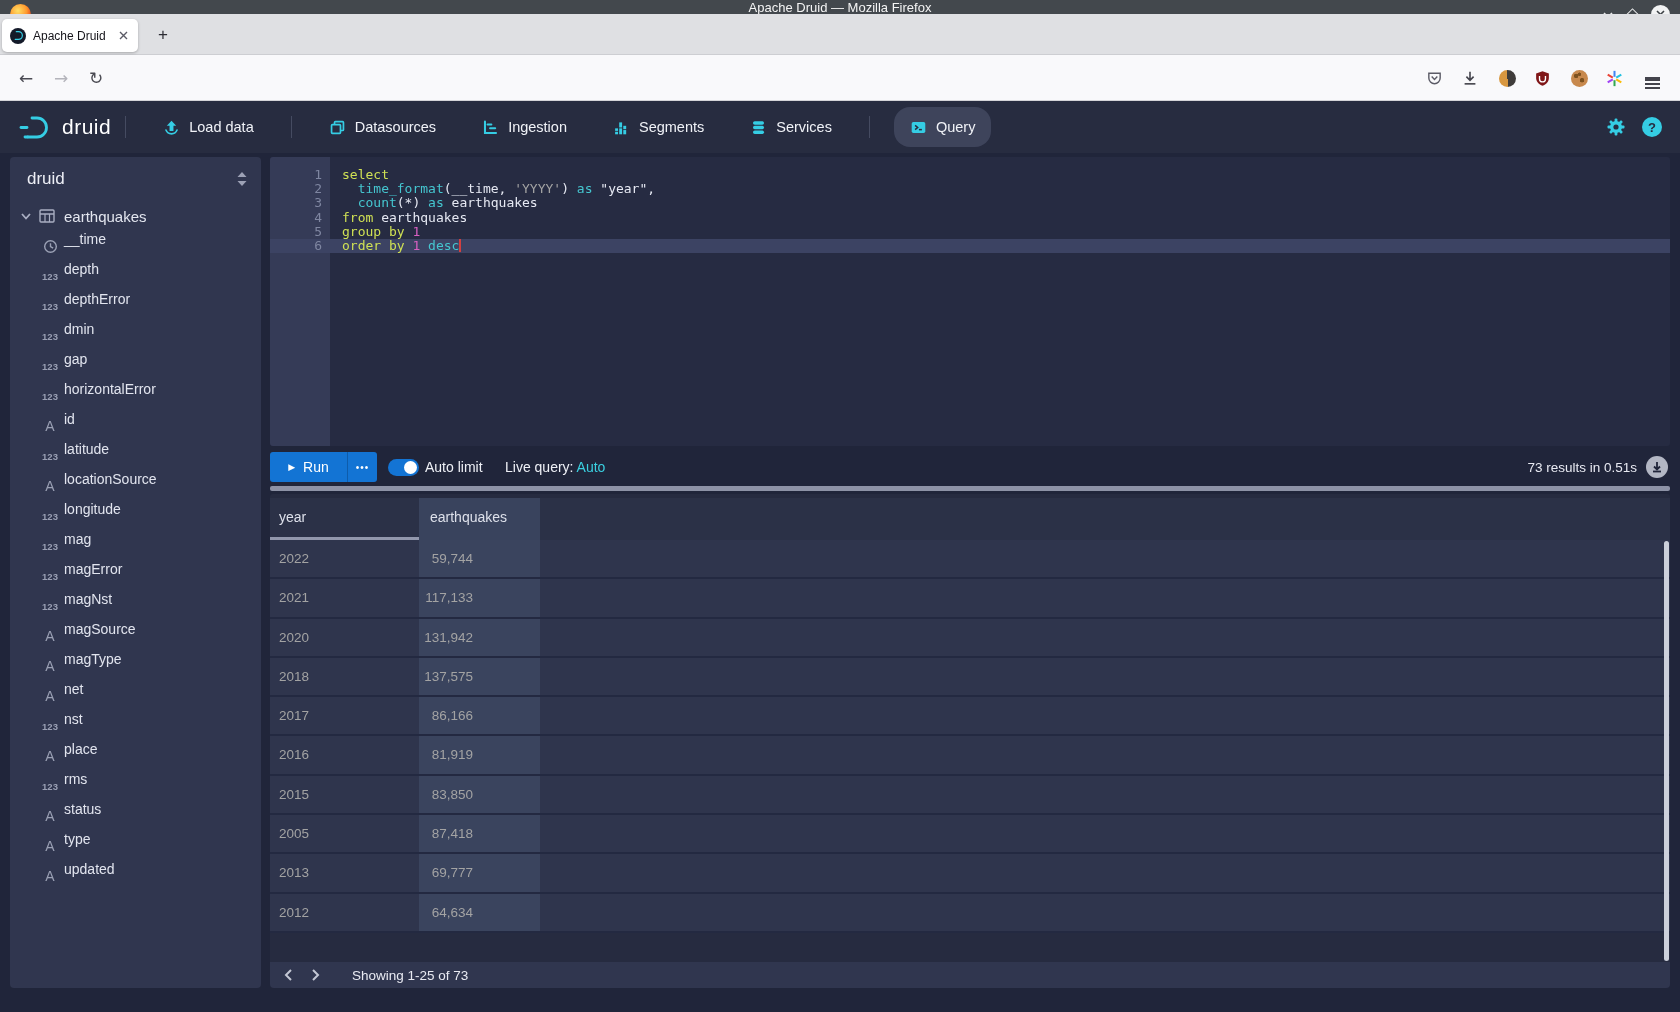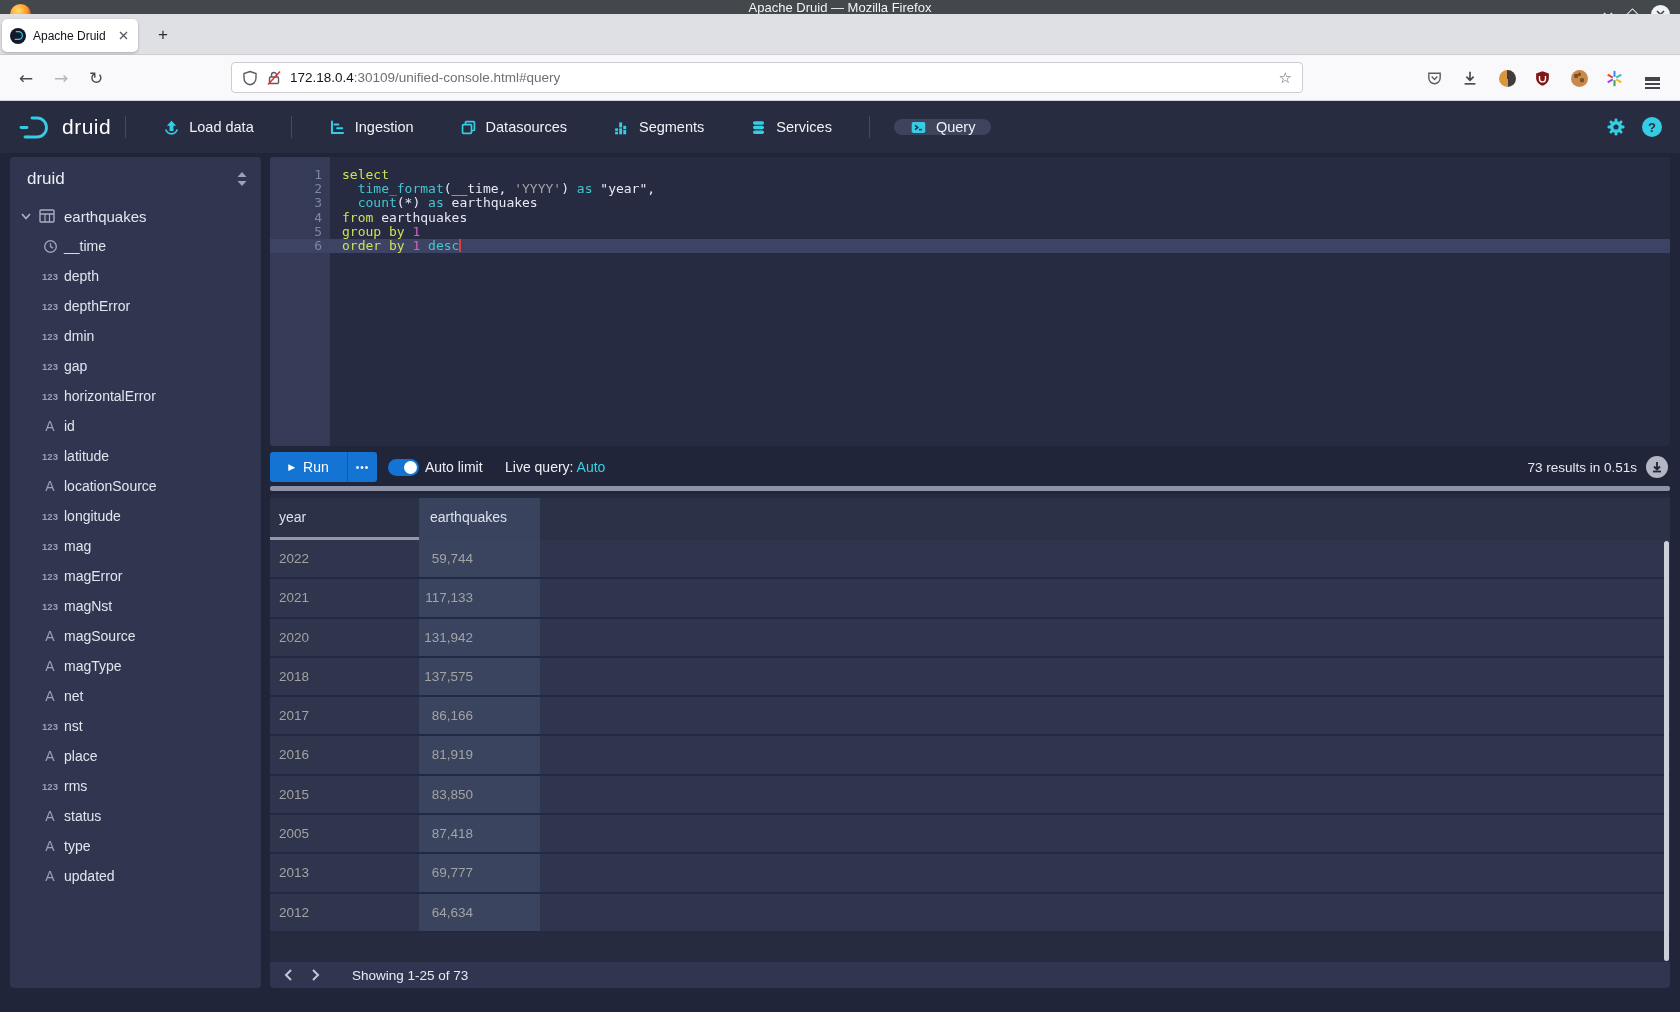--- a/index.html
+++ b/index.html
@@ -50,38 +50,38 @@
     radial-gradient(circle at 50% 25%,#7e521f 0 1.5px,transparent 2px),
     #c8894d}
 
   
   .navbar{height:52px;background:var(--nav);display:flex;align-items:center;position:relative;color:#f0f2f7}
   .brand{display:flex;align-items:center;margin-left:18px}
   .brand-word{font-size:21px;color:#fff;margin-left:6px;letter-spacing:.5px}
   .nav-divider{width:1px;height:22px;background:#454b61;margin:0 14px}
   .nav-item{display:flex;align-items:center;gap:9px;padding:0 23px;height:52px;cursor:default}
   .nav-item span.lbl{font-size:14.5px}
-  .nav-item.active{height:16px;background:#3e445b;border-radius:16px;margin:0 10px;padding:0 16px}
+  .nav-item.active{height:40px;background:#3e445b;border-radius:16px;margin:0 10px;padding:0 16px}
   .nav-right{position:absolute;right:18px;display:flex;align-items:center;gap:16px}
   .help-circle{width:20px;height:20px;border-radius:50%;background:var(--cyan);color:#272c40;
     font-size:13px;font-weight:bold;display:flex;align-items:center;justify-content:center}
 
   
   .page{position:relative;height:844px;background:var(--page)}
 
   
   .sidebar{position:absolute;left:10px;top:4px;width:251px;height:831px;background:var(--panel);border-radius:4px;overflow:hidden}
   .side-head{position:relative;height:44px}
   .schema-name{position:absolute;left:17px;top:12px;font-size:17px;color:#eceef5}
   .sort-ico{position:absolute;right:14px;top:15px}
   .tree-row{height:30px;display:flex;align-items:center;color:#e3e6ef}
   .tree-row.table-row-head{font-size:15px}
   .tree-row .chev{width:20px;display:flex;justify-content:center;margin-left:6px}
   .tree-row .t-ico{width:22px;display:flex;justify-content:center;margin-right:6px}
-  .col-row{height:30px;display:flex;align-items:center}
+  .col-row{height:30px;display:flex;}
   .col-ico{width:24px;margin-left:28px;display:flex;justify-content:center;align-items:center;flex:none;
     color:#9aa0b4;font-size:14px}
   .col-ico.num{font-size:9.5px;letter-spacing:0;font-weight:bold}
   .col-name{font-size:14px;color:#e2e5ef;margin-left:2px}
 
   
   .editor{position:absolute;left:270px;top:4px;width:1400px;height:289px;background:var(--editor);
     border-radius:3px;overflow:hidden}
   .gutter-bg{position:absolute;left:0;top:0;bottom:0;width:60px;background:var(--gutter)}
   .code-area{position:absolute;inset:0;padding-top:11px;font-family:"DejaVu Sans Mono",monospace;font-size:13px}
@@ -171,36 +171,20 @@
     </span>
   </div>
   <div class="newtab-btn">+</div>
 </div>
 
 <div class="toolbar">
   <span class="nav-glyph" style="left:12px">←</span>
   <span class="nav-glyph" style="left:47px;color:#b4b4bb">→</span>
   <span class="nav-glyph" style="left:82px">↻</span>
 
-  <div class="urlbar">
-    <span>
-      <svg width="16" height="16" viewBox="0 0 16 16">
-          <path d="M8 1.5 L14 3.5 V8 c0 3.5 -2.5 6 -6 6.8 C4.5 14 2 11.5 2 8 V3.5 Z" fill="none" stroke="#5b5b66" stroke-width="1.4"></path>
-        </svg>
-    </span>
-    <span style="margin-left:8px">
-      <svg width="16" height="16" viewBox="0 0 16 16">
-        <rect x="3.5" y="7" width="9" height="6.5" rx="1" fill="none" stroke="#5b5b66" stroke-width="1.4"></rect>
-        <path d="M5.5 7 V5 a2.5 2.5 0 0 1 5 0 V7" fill="none" stroke="#5b5b66" stroke-width="1.4"></path>
-        <line x1="2" y1="14.5" x2="14" y2="1.5" stroke="#e03131" stroke-width="1.5"></line>
-      </svg>
-    </span>
-    <span class="url-text"><span class="url-host">172.18.0.4</span><span class="url-rest">:30109/unified-console.html#query</span></span>
-    <span class="url-star">☆</span>
-  </div>
 
   <span class="tool-ico" style="left:1424px">
     <svg width="17" height="17" viewBox="0 0 18 18">
         <path d="M3 3.5 h12 v5 a6 6 0 0 1 -12 0 Z" fill="none" stroke="#5b5b66" stroke-width="1.5"></path>
         <polyline points="6,7 9,10 12,7" fill="none" stroke="#5b5b66" stroke-width="1.5"></polyline>
       </svg>
   </span>
   <span class="tool-ico" style="left:1460px">
     <svg width="18" height="18" viewBox="0 0 20 20">
         <path d="M10 3 V12 M6 8.5 L10 12.5 L14 8.5" fill="none" stroke="#44444c" stroke-width="1.8"></path>
@@ -255,39 +239,39 @@
             <path d="M10 2 L15.5 8 H12.3 V14 H7.7 V8 H4.5 Z" fill="#35cde4"></path>
             <path d="M3.5 13 a7 7 0 0 0 13 0" stroke="#35cde4" stroke-width="2" fill="none" stroke-linecap="round"></path>
           </svg>
         </span>
         <span class="lbl">Load data</span>
       </div>
       <div class="nav-divider"></div>
       <div class="nav-item">
         <span>
           <svg width="17" height="17" viewBox="0 0 20 20">
+            <g stroke="#35cde4" stroke-width="2" fill="none">
+              <rect x="6.5" y="3" width="10.5" height="10.5" rx="1"></rect>
+              <rect x="3" y="6.5" width="10.5" height="10.5" rx="1" fill="#272c40"></rect>
+            </g>
+          </svg>
+        </span>
+        <span class="lbl">Datasources</span>
+      </div>
+      <div class="nav-item">
+        <span>
+          <svg width="17" height="17" viewBox="0 0 20 20">
             <g stroke="#35cde4" stroke-width="2.4" fill="none" stroke-linecap="round">
               <path d="M3.5 3 V16.5 H16.5"></path>
               <path d="M6.5 6.5 H11"></path>
               <path d="M9.5 11 H15.5"></path>
             </g>
           </svg>
         </span>
         <span class="lbl">Ingestion</span>
-      </div>
-      <div class="nav-item">
-        <span>
-          <svg width="17" height="17" viewBox="0 0 20 20">
-            <g stroke="#35cde4" stroke-width="2" fill="none">
-              <rect x="6.5" y="3" width="10.5" height="10.5" rx="1"></rect>
-              <rect x="3" y="6.5" width="10.5" height="10.5" rx="1" fill="#272c40"></rect>
-            </g>
-          </svg>
-        </span>
-        <span class="lbl">Datasources</span>
       </div>
       <div class="nav-item">
         <span>
           <svg width="17" height="17" viewBox="0 0 20 20">
             <g fill="#35cde4">
               <rect x="2.5" y="11" width="3.4" height="3"></rect>
               <rect x="2.5" y="15" width="3.4" height="3"></rect>
               <rect x="7.3" y="4" width="3.4" height="6"></rect>
               <rect x="7.3" y="11" width="3.4" height="7"></rect>
               <rect x="12.1" y="8" width="3.4" height="4"></rect>

